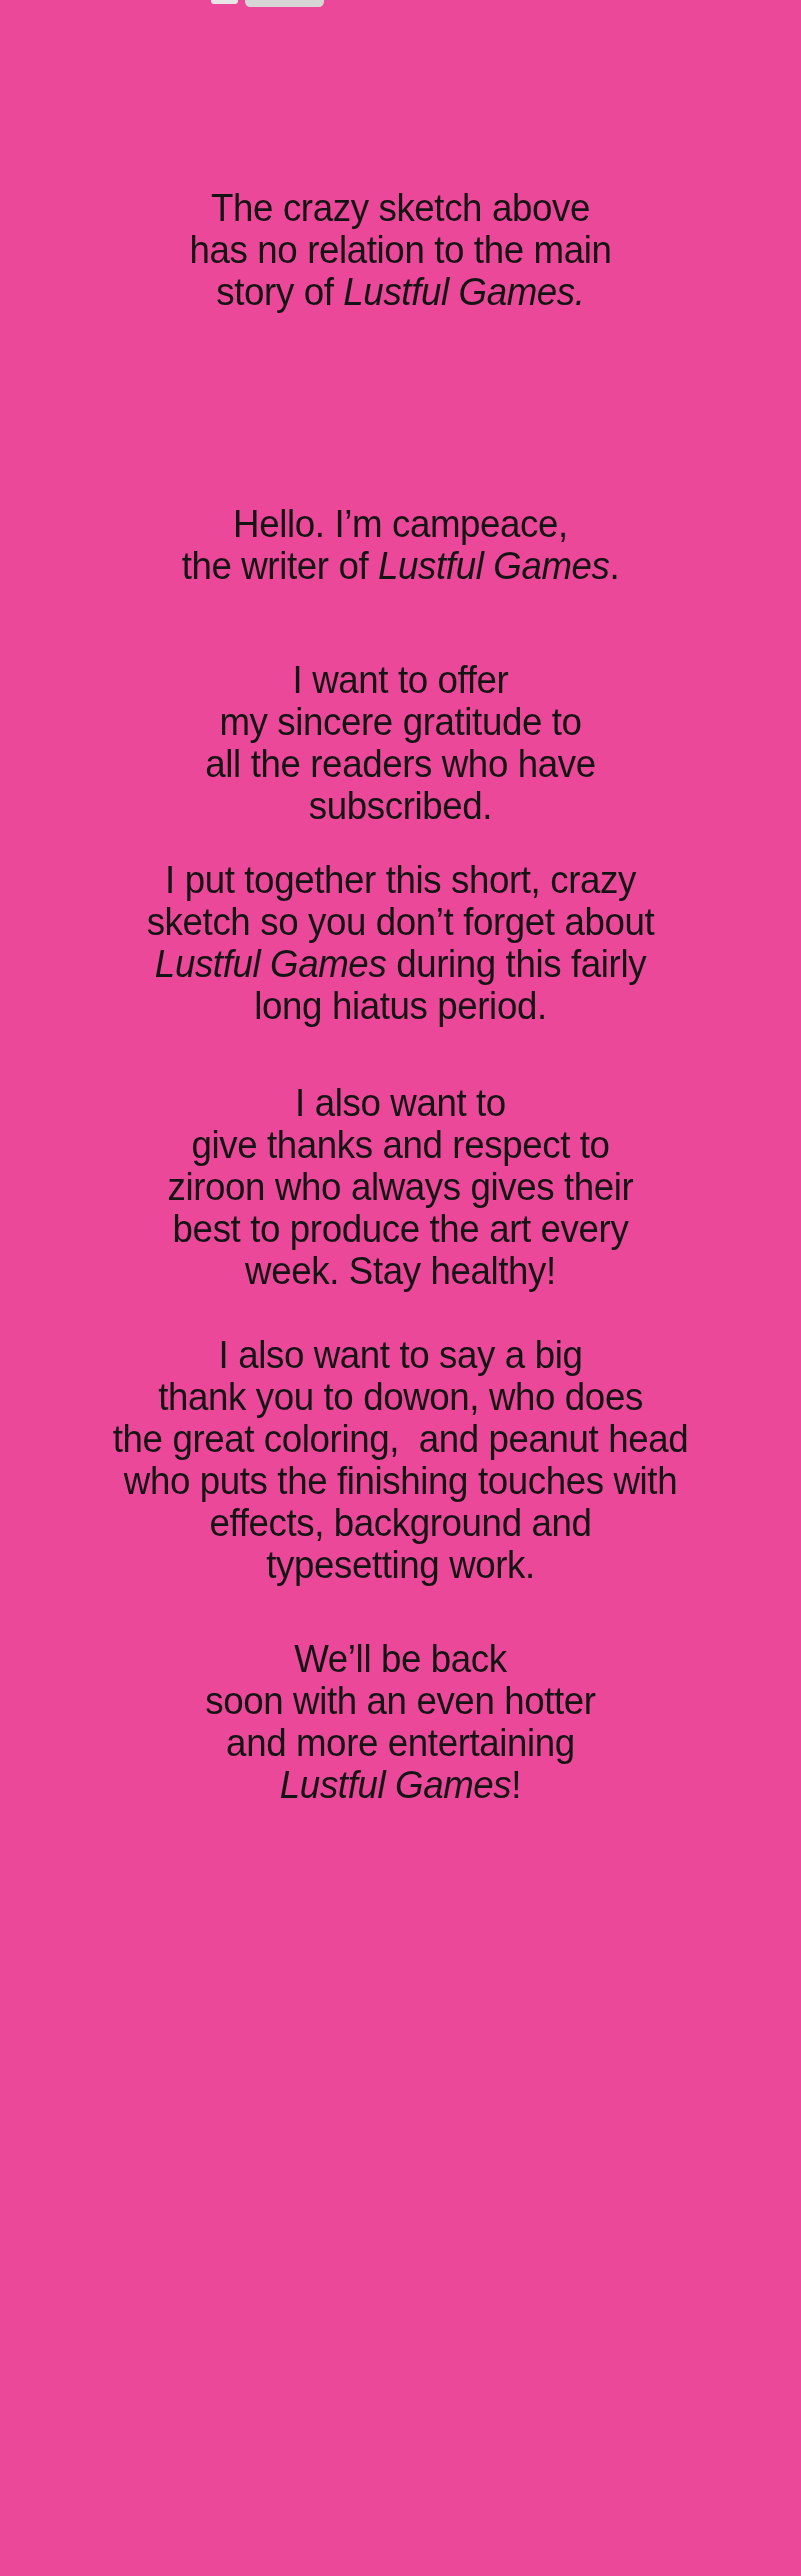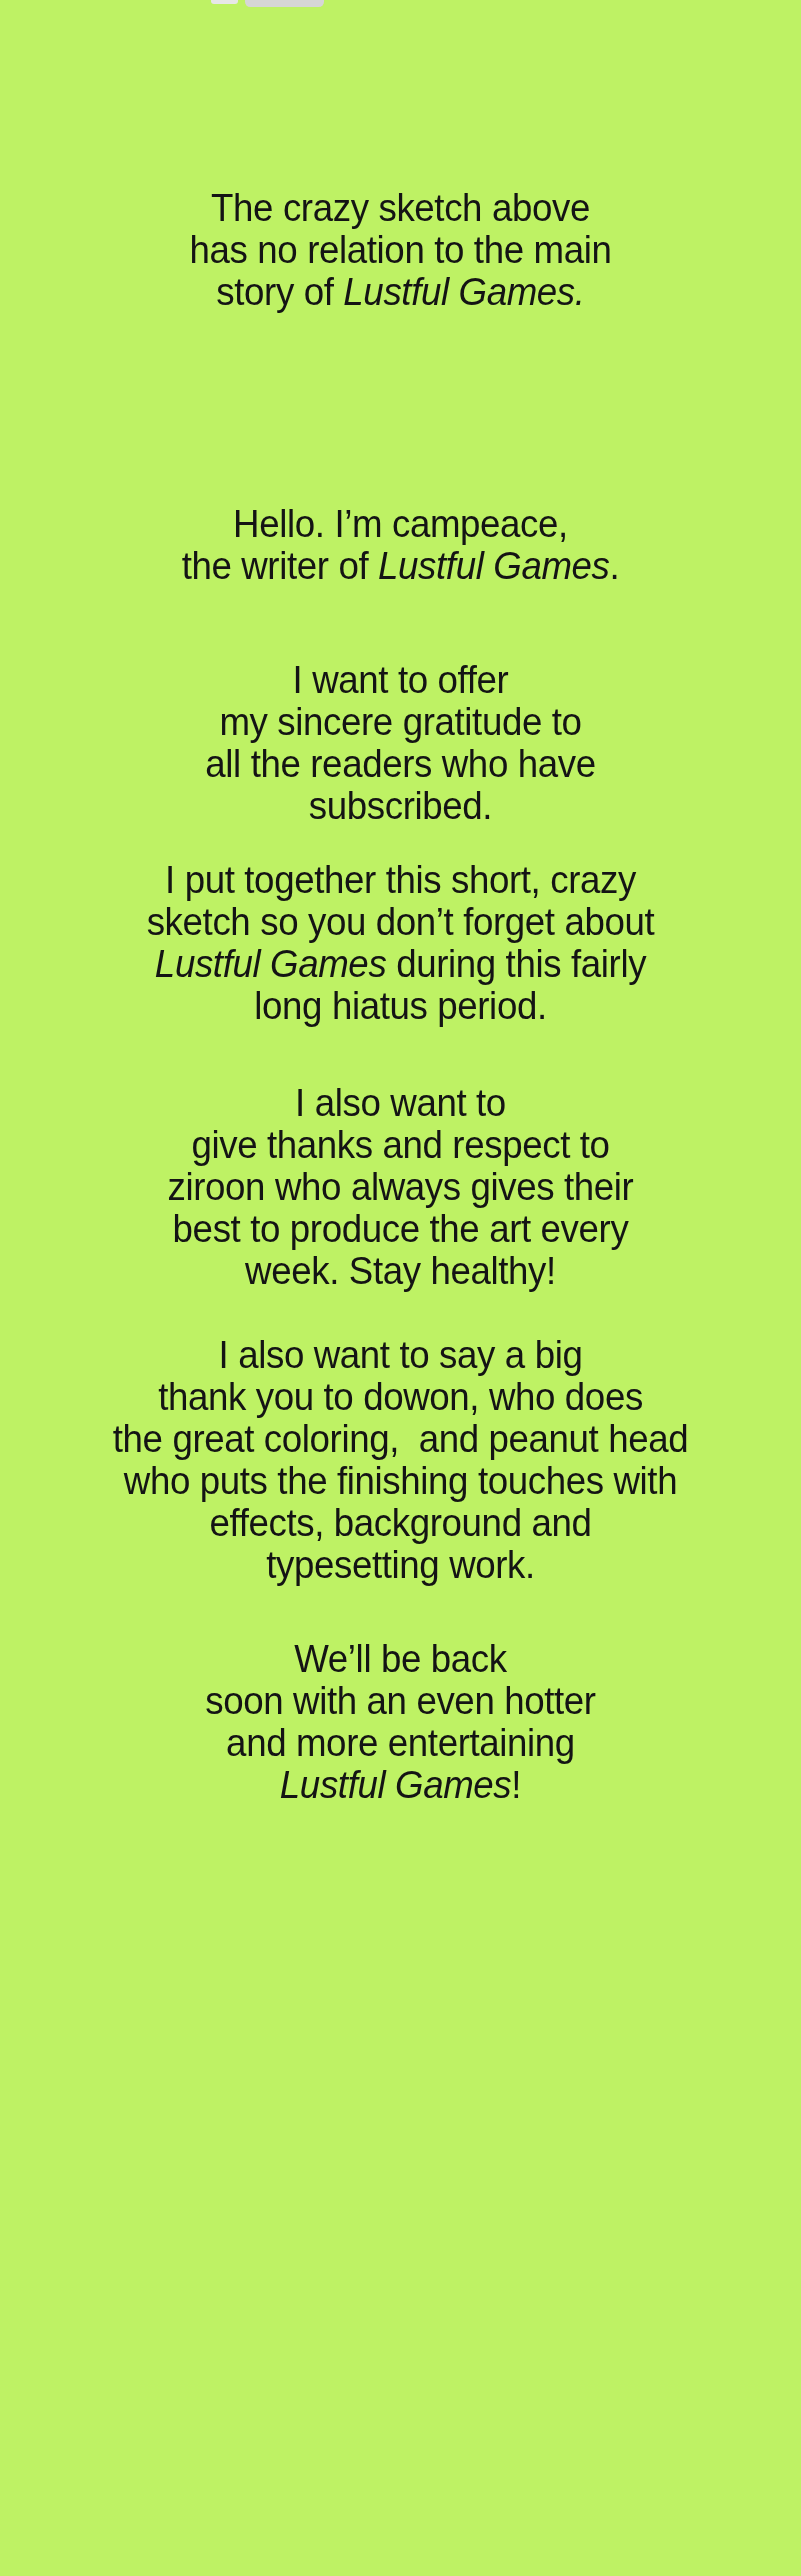--- a/index.html
+++ b/index.html
@@ -6,21 +6,21 @@
   body {
     width: 801px;
     height: 2576px;
     background: #ffffff;
     font-family: "Liberation Sans", sans-serif;
   }
   .page {
     position: relative;
     width: 801px;
     height: 2576px;
-    background: #bef264;
+    background: #ec4899;
     overflow: hidden;
   }
   
   .frag-a {
     position: absolute; top: 0; left: 245px;
     width: 79px; height: 6.7px;
     background: #d6d6d6;
     border-radius: 0 0 5.2px 5.2px;
   }
   .frag-b {

